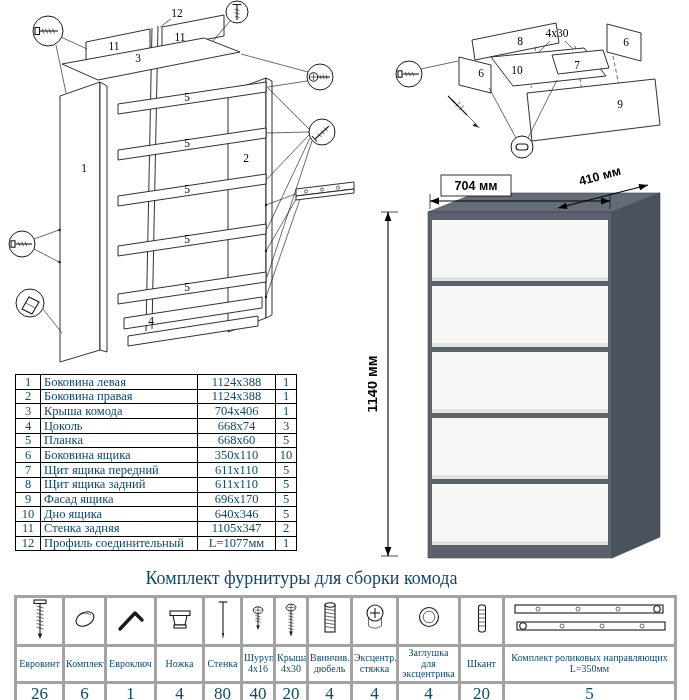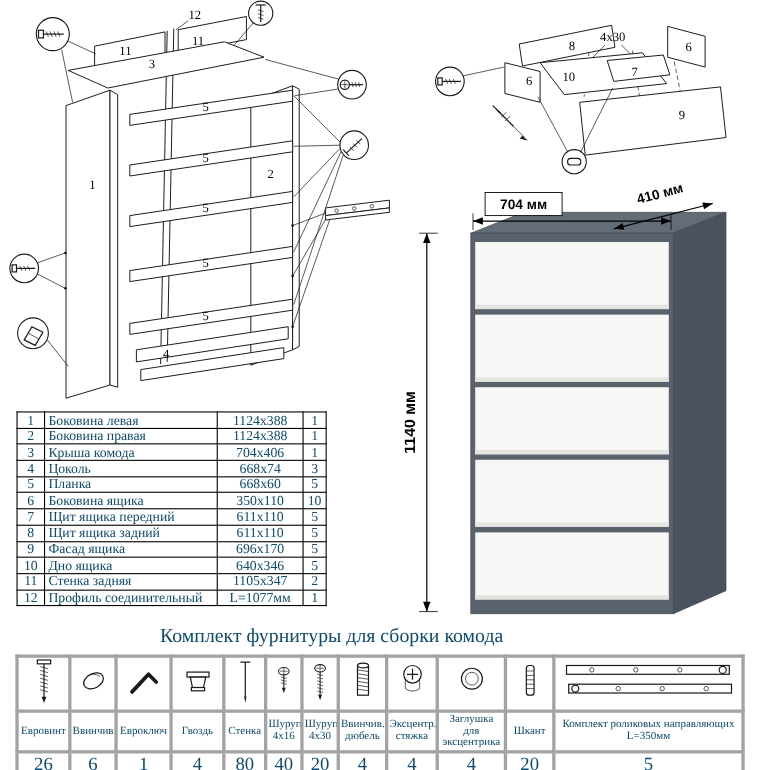--- a/index.html
+++ b/index.html
@@ -475,26 +475,26 @@
             <rect class="hwfill" x="7" y="23" width="148" height="8"></rect>
             <circle class="hwfill" cx="13" cy="27" r="3.2"></circle>
             <circle class="thin" cx="52" cy="27" r="2"></circle>
               <circle class="thin" cx="92" cy="27" r="2"></circle>
               <circle class="thin" cx="132" cy="27" r="2"></circle>
           </svg>
         </td>
       </tr>
       <tr class="hw-name-row">
         <td>Евровинт</td>
-        <td>Ввинчив</td>
+        <td>Комплект</td>
         <td>Евроключ</td>
-        <td>Гвоздь</td>
+        <td>Ножка</td>
         <td>Стенка</td>
         <td>Шуруп 4х16</td>
-        <td>Шуруп 4х30</td>
+        <td>Крыша 4х30</td>
         <td>Ввинчив. дюбель</td>
         <td>Эксцентр. стяжка</td>
         <td>Заглушка для эксцентрика</td>
         <td>Шкант</td>
         <td>Комплект роликовых направляющих L=350мм</td>
       </tr>
       <tr class="hw-qty-row">
         <td>26</td>
         <td>6</td>
         <td>1</td>

